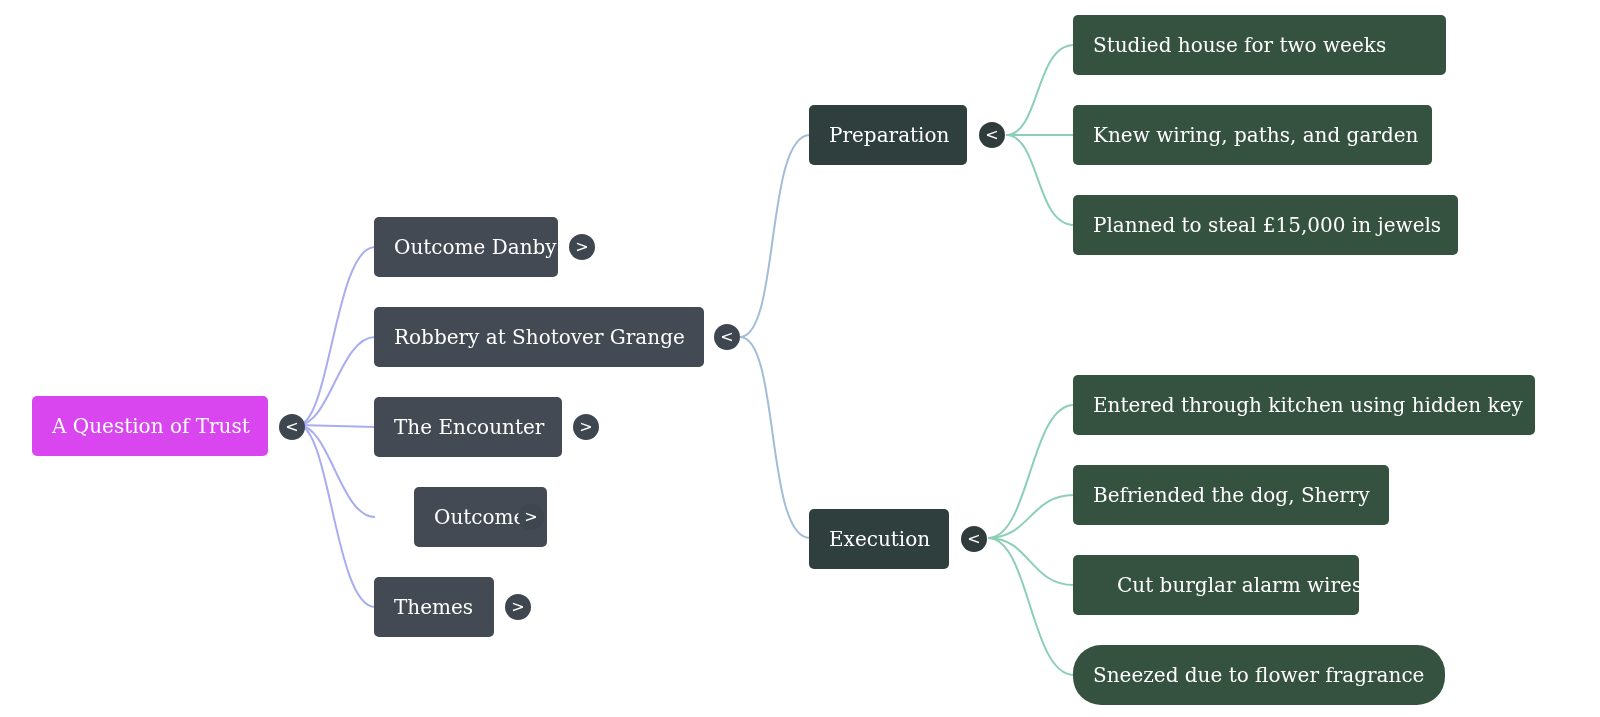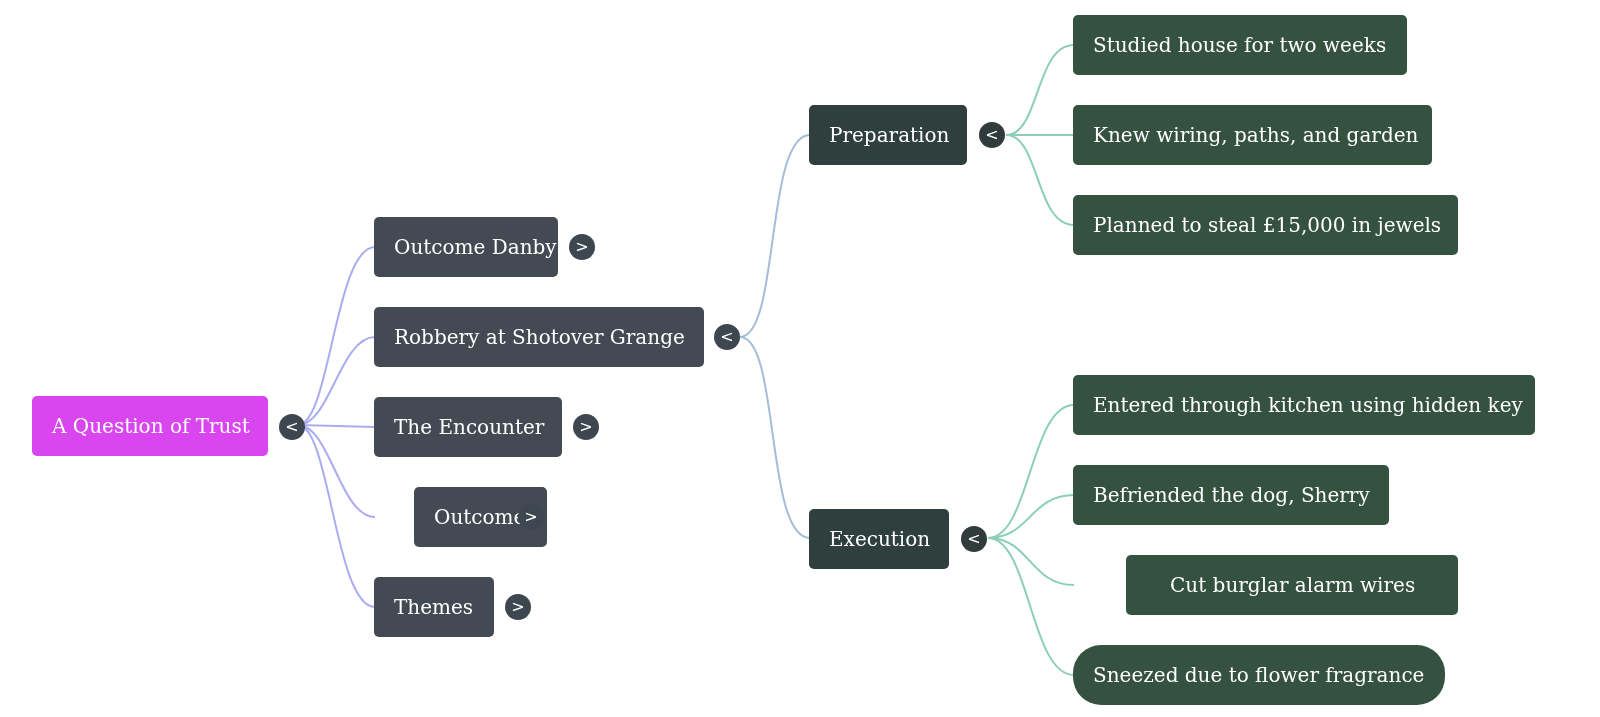--- a/index.html
+++ b/index.html
@@ -75,34 +75,34 @@
 <div class="node l2" style="left:809px; top:105px; width:158px;">
   <span>Preparation</span>
 </div>
 <div class="toggle dark" style="left:979px; top:122px;">&lt;</div>
 
 <div class="node l2" style="left:809px; top:509px; width:140px;">
   <span>Execution</span>
 </div>
 <div class="toggle dark" style="left:961px; top:526px;">&lt;</div>
 
-<div class="node l3" style="left:1073px; top:15px; width:334px;">
+<div class="node l3" style="left:1073px; top:15px; width:373px;">
   <span>Studied house for two weeks</span>
 </div>
 <div class="node l3" style="left:1073px; top:105px; width:359px;">
   <span>Knew wiring, paths, and garden</span>
 </div>
 <div class="node l3" style="left:1073px; top:195px; width:385px;">
   <span>Planned to steal £15,000 in jewels</span>
 </div>
 
 <div class="node l3" style="left:1073px; top:375px; width:462px;">
   <span>Entered through kitchen using hidden key</span>
 </div>
 <div class="node l3" style="left:1073px; top:465px; width:316px;">
   <span>Befriended the dog, Sherry</span>
 </div>
-<div class="node l3" style="left:1126px; top:555px; width:332px;padding-left:44px;">
+<div class="node l3" style="left:1073px; top:555px; width:286px;padding-left:44px;">
   <span>Cut burglar alarm wires</span>
 </div>
 <div class="node l3" style="left:1073px; top:645px; width:372px;border-radius:28px;">
   <span>Sneezed due to flower fragrance</span>
 </div>
 
 </body></html>

